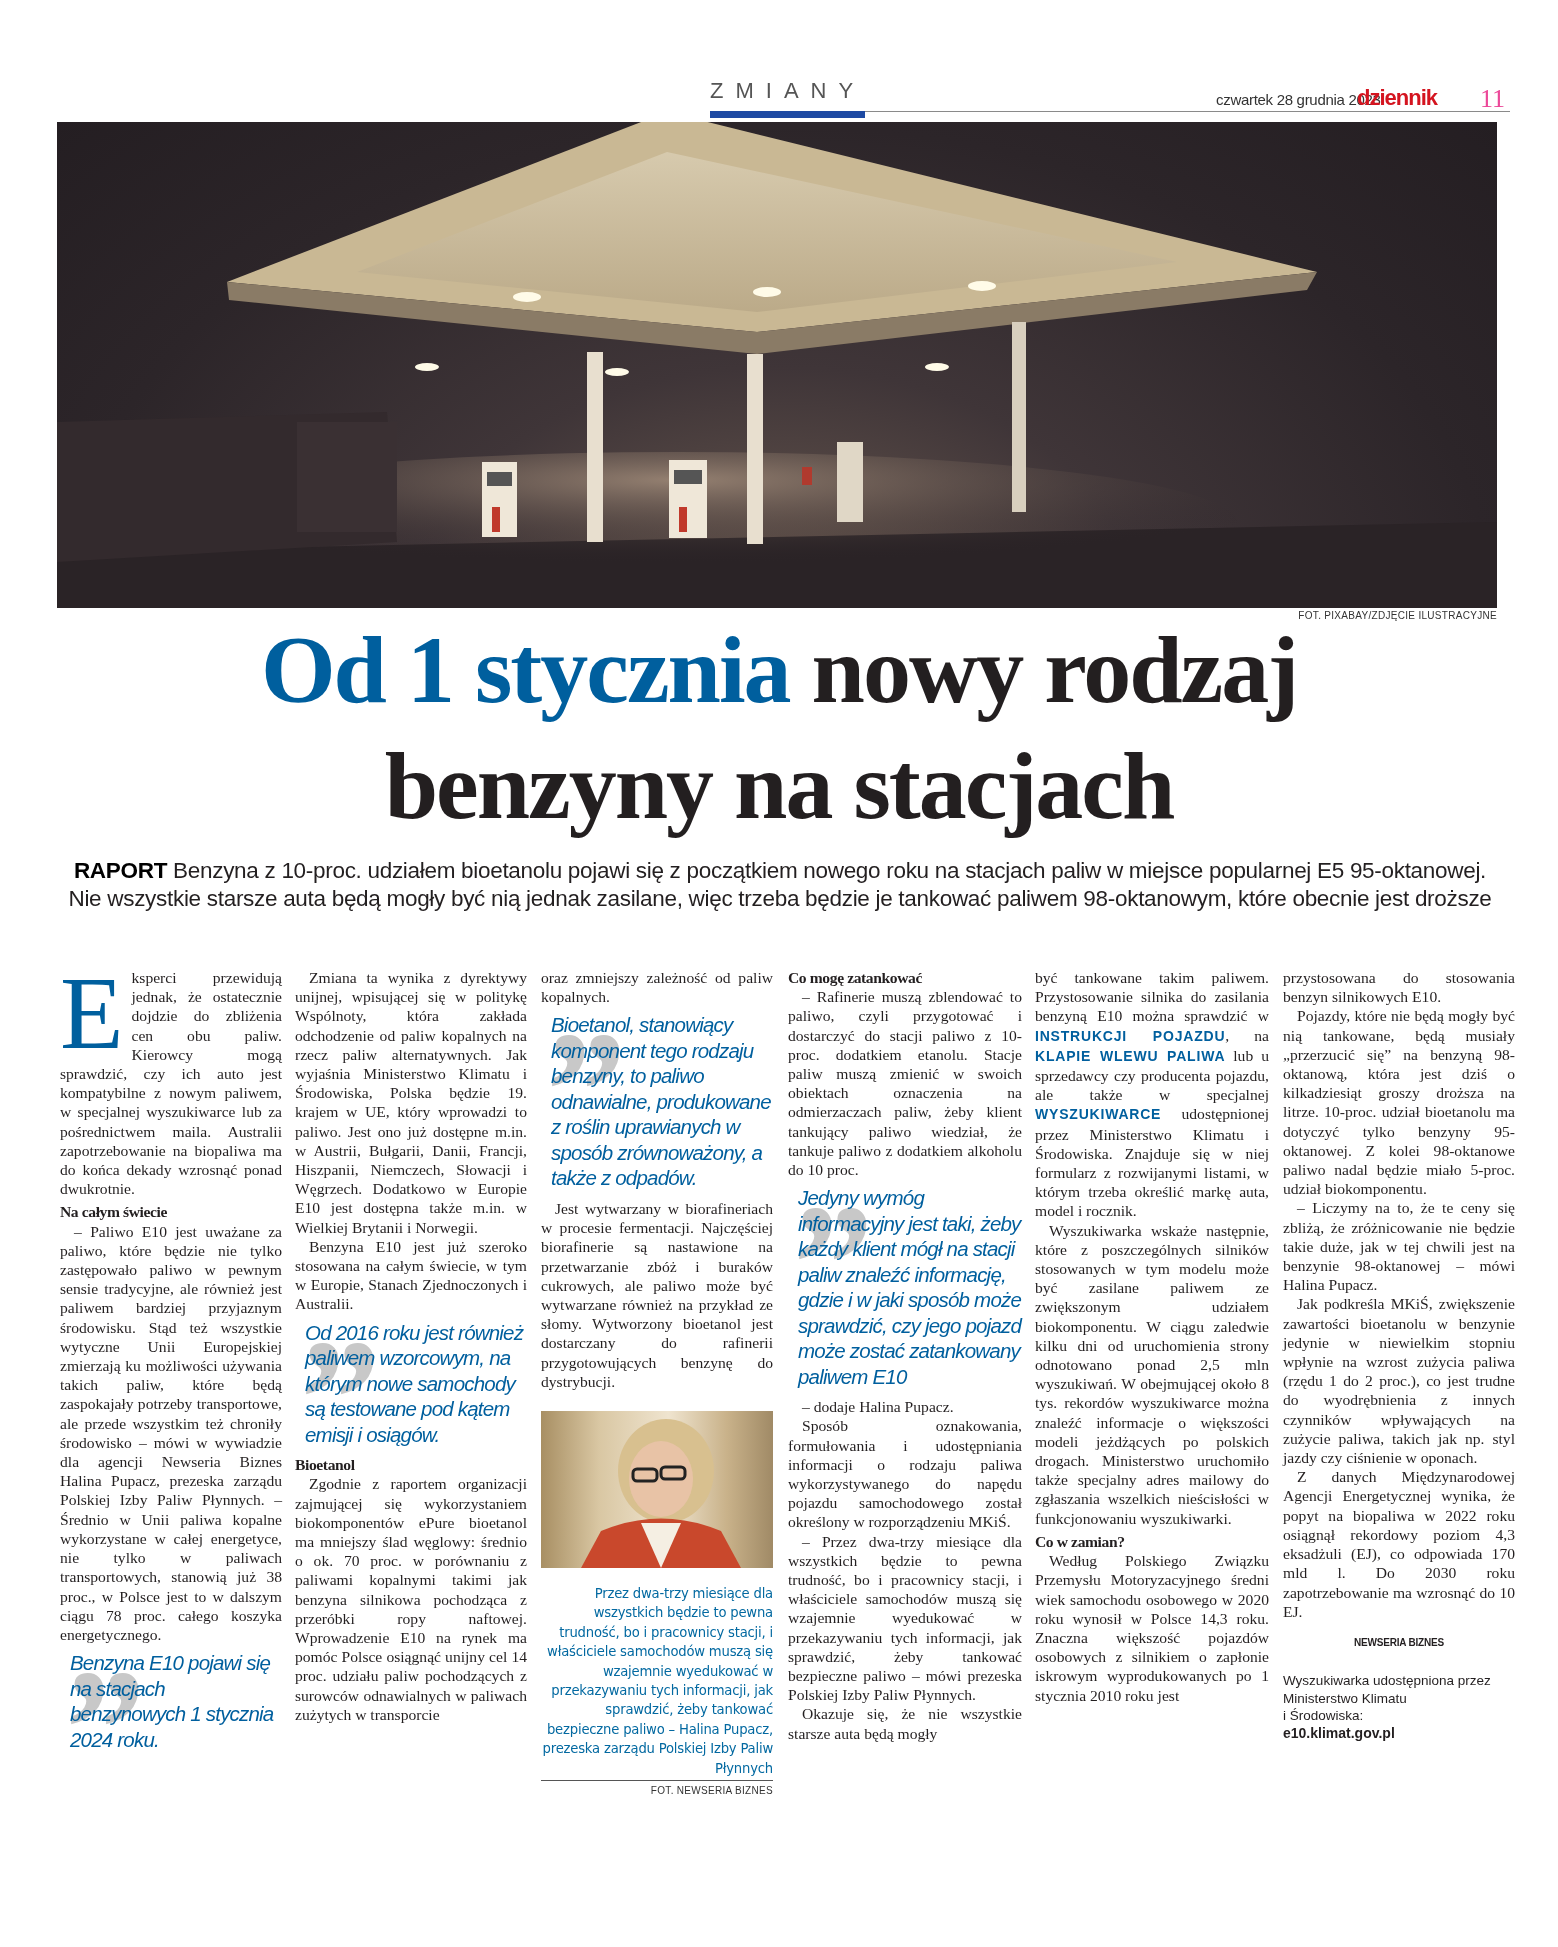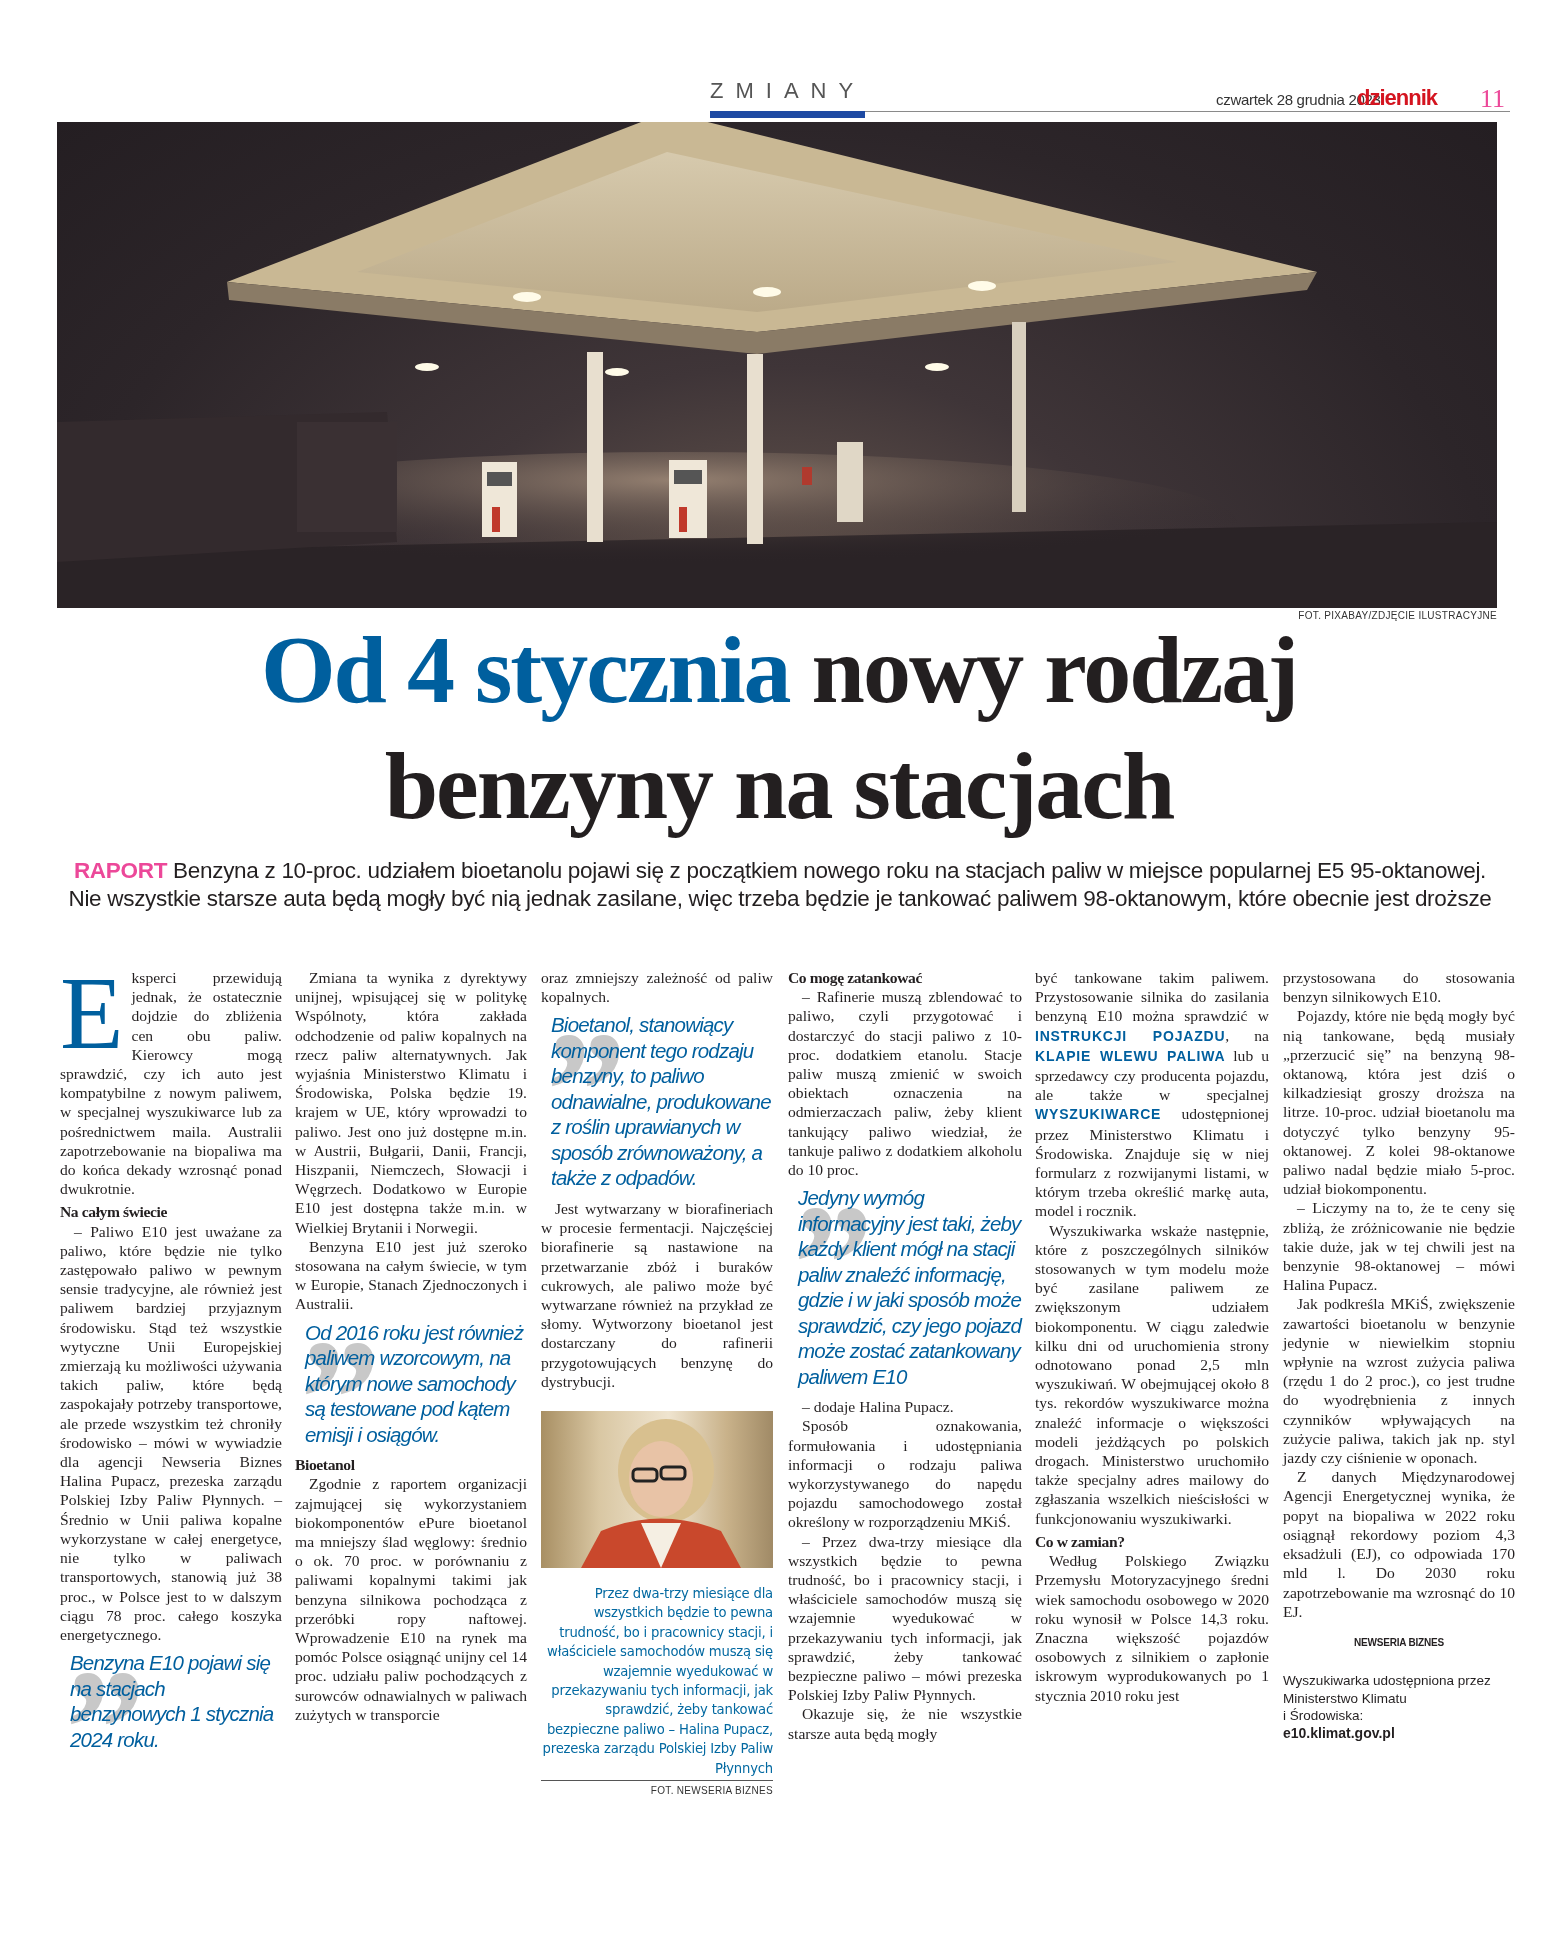--- a/index.html
+++ b/index.html
@@ -19,21 +19,21 @@
           background: radial-gradient(ellipse at 50% 100%, #6b5a50 0%, #3f3538 35%, #2c2529 70%, #241e22 100%); }
   .hero svg { position: absolute; left: 0; top: 0; }
   .photo-credit { position: absolute; right: 61px; top: 610px; font-family: "Liberation Sans", sans-serif; font-size: 10px; color: #333; letter-spacing: 0.3px; }
 
   
   .headline { position: absolute; left: 0; top: 612px; width: 1558px; text-align: center; font-family: "Liberation Serif", serif; font-weight: 700; font-size: 96px; line-height: 116px; letter-spacing: -2px; color: #231f20; }
   .headline .accent { color: #005f9e; }
 
   
   .lead { position: absolute; left: 60px; top: 857px; width: 1440px; text-align: center; font-family: "Liberation Sans", sans-serif; font-size: 22.5px; line-height: 28px; color: #231f20; letter-spacing: -0.3px; }
-  .lead .kicker { color: #ec4899; font-weight: 700; }
+  .lead .kicker { color: #000000; font-weight: 700; }
 
   
   .col { position: absolute; top: 968px; font-family: "Liberation Serif", serif; font-size: 15.6px; line-height: 19.2px; color: #231f20; text-align: justify; hyphens: manual; }
   .col p { text-indent: 14px; }
   .col p.noindent { text-indent: 0; }
   .col h3 { font-family: "Liberation Serif", serif; font-weight: 700; font-size: 15.6px; line-height: 19.2px; margin-top: 4px; letter-spacing: -0.4px; }
   .col1 { left: 60px; width: 222px; }
   .col2 { left: 295px; width: 232px; }
   .col3 { left: 541px; width: 232px; }
   .col4 { left: 788px; width: 234px; }
@@ -109,21 +109,21 @@
     <rect x="780" y="320" width="26" height="80" fill="#e0d7c6"></rect>
 
     <polygon points="0,300 330,290 340,420 0,440" fill="#332a2d"></polygon>
     <rect x="240" y="300" width="100" height="110" fill="#3a3033"></rect>
     <rect x="745" y="345" width="10" height="18" fill="#b03a2e"></rect>
   </svg>
 </div>
 <div class="photo-credit">FOT. PIXABAY/ZDJĘCIE ILUSTRACYJNE</div>
 
 <h1 class="headline">
-  <span class="accent">Od 4 stycznia</span><span> nowy rodzaj</span><br>
+  <span class="accent">Od 1 stycznia</span><span> nowy rodzaj</span><br>
   <span>benzyny na stacjach</span>
 </h1>
 
 <div class="lead">
   <span class="kicker">RAPORT</span><span> Benzyna z 10-proc. udziałem bioetanolu pojawi się z początkiem nowego roku na stacjach paliw w miejsce popularnej E5 95-oktanowej. Nie wszystkie starsze auta będą mogły być nią jednak zasilane, więc trzeba będzie je tankować paliwem 98-oktanowym, które obecnie jest droższe</span>
 </div>
 
 <div class="col col1">
   <p class="noindent"><span class="dropcap">E</span><span>ksperci przewidują jednak, że ostatecznie dojdzie do zbliżenia cen obu paliw. Kierowcy mogą sprawdzić, czy ich auto jest kompatybilne z nowym paliwem, w specjalnej wyszukiwarce lub za pośrednictwem maila. Australii zapotrzebowanie na biopaliwa ma do końca dekady wzrosnąć ponad dwukrotnie.</span></p>
   <h3>Na całym świecie</h3>

